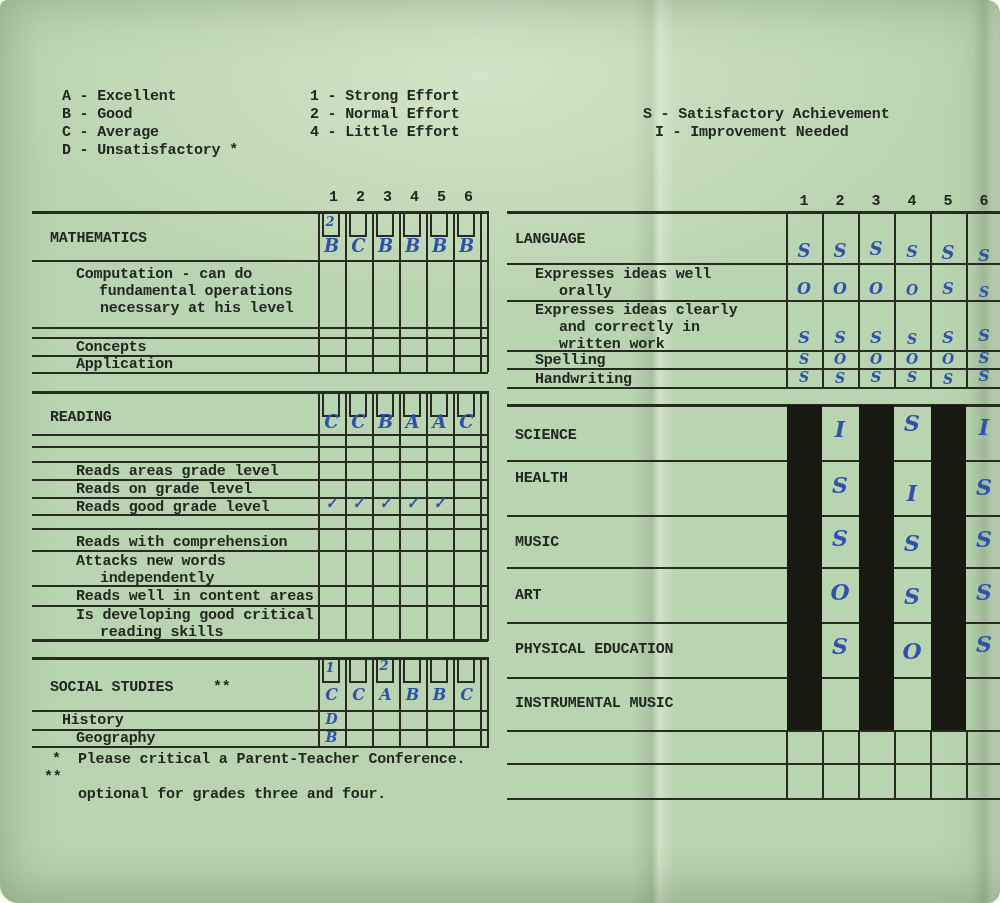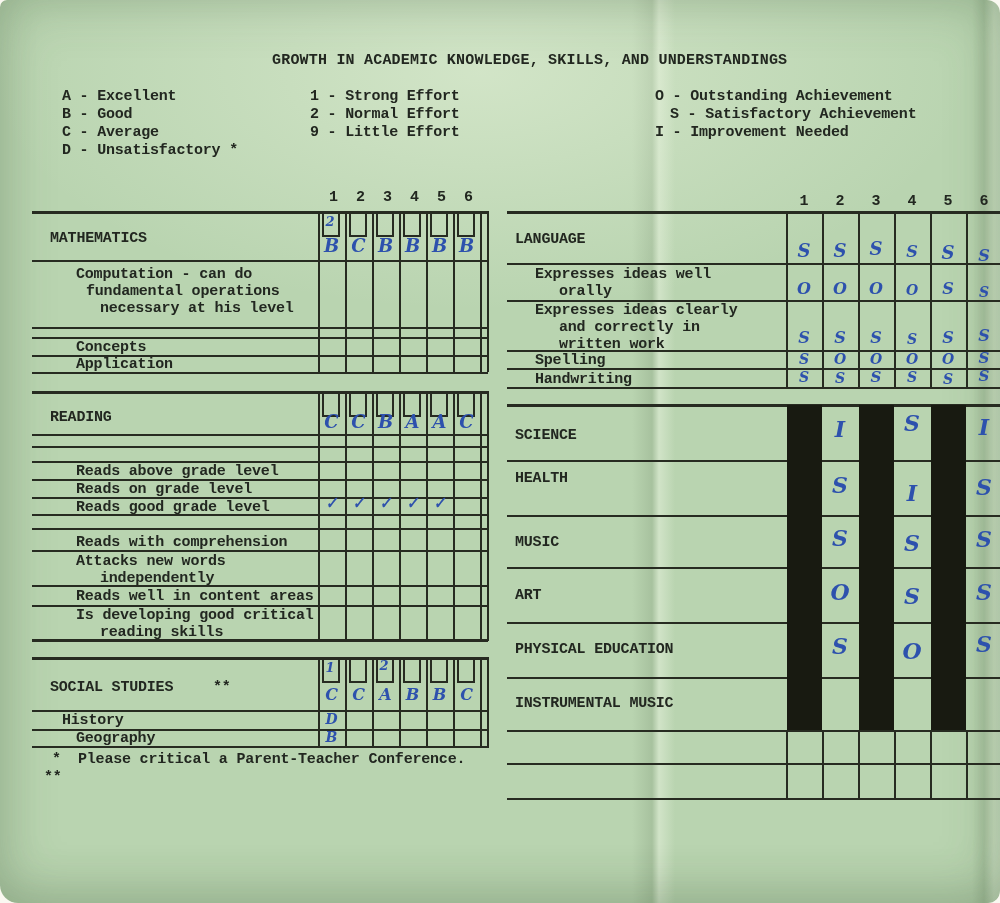--- a/index.html
+++ b/index.html
@@ -23,31 +23,29 @@
   .s13{font-size:13px;} .s14{font-size:14px;} .s15{font-size:15px;} .s16{font-size:16px;} .s18{font-size:18px;} .s22{font-size:22px;}
   .chk{transform:rotate(-6deg);}
   .bar{position:absolute;width:35px;top:405px;height:325px;background:#181a11;}
 </style>
 </head>
 <body>
 
 <div id="stage">
   <div class="paper"></div>
 
-  <div class="tw ttl" style="left:272px;top:52px;width:515px;text-align:center">GROWTH IN ACADEMIC KNOWLEDGE, SKILLS, AND UNDERSTANDINGS</div>
 
   <div class="tw" style="left:62px;top:88px">A - Excellent</div>
   <div class="tw" style="left:62px;top:106px">B - Good</div>
   <div class="tw" style="left:62px;top:124px">C - Average</div>
   <div class="tw" style="left:62px;top:142px">D - Unsatisfactory *</div>
   <div class="tw" style="left:310px;top:88px">1 - Strong Effort</div>
   <div class="tw" style="left:310px;top:106px">2 - Normal Effort</div>
-  <div class="tw" style="left:310px;top:124px">9 - Little Effort</div>
-  <div class="tw" style="left:655px;top:88px">O - Outstanding Achievement</div>
-  <div class="tw" style="left:670px;top:106px">S - Satisfactory Achievement</div>
+  <div class="tw" style="left:310px;top:124px">4 - Little Effort</div>
+  <div class="tw" style="left:643px;top:106px">S - Satisfactory Achievement</div>
   <div class="tw" style="left:655px;top:124px">I - Improvement Needed</div>
 
   <div class="hdr" style="left:320px;top:189px;width:27px">1</div>
   <div class="hdr" style="left:347px;top:189px;width:27px">2</div>
   <div class="hdr" style="left:374px;top:189px;width:27px">3</div>
   <div class="hdr" style="left:401px;top:189px;width:27px">4</div>
   <div class="hdr" style="left:428px;top:189px;width:27px">5</div>
   <div class="hdr" style="left:455px;top:189px;width:27px">6</div>
 
   <div class="hdr" style="left:786px;top:193px;width:36px">1</div>
@@ -119,42 +117,43 @@
   <div class="ebox" style="left:457px;top:393px"></div>
   <div class="ebox" style="left:322px;top:659px"></div>
   <div class="ebox" style="left:349px;top:659px"></div>
   <div class="ebox" style="left:376px;top:659px"></div>
   <div class="ebox" style="left:403px;top:659px"></div>
   <div class="ebox" style="left:430px;top:659px"></div>
   <div class="ebox" style="left:457px;top:659px"></div>
 
   <div class="tw" style="left:50px;top:230px">MATHEMATICS</div>
   <div class="tw" style="left:76px;top:266px">Computation - can do</div>
-  <div class="tw" style="left:86px;top:283px">fundamental operations</div>
+  <div class="tw" style="left:99px;top:283px">fundamental operations</div>
   <div class="tw" style="left:100px;top:300px">necessary at his level</div>
   <div class="tw" style="left:76px;top:339px">Concepts</div>
   <div class="tw" style="left:76px;top:356px">Application</div>
   <div class="tw" style="left:50px;top:409px">READING</div>
-  <div class="tw" style="left:76px;top:463px">Reads above grade level</div>
+  <div class="tw" style="left:76px;top:463px">Reads areas grade level</div>
   <div class="tw" style="left:76px;top:481px">Reads on grade level</div>
   <div class="tw" style="left:76px;top:499px">Reads good grade level</div>
   <div class="tw" style="left:76px;top:534px">Reads with comprehension</div>
   <div class="tw" style="left:76px;top:553px">Attacks new words</div>
   <div class="tw" style="left:100px;top:570px">independently</div>
   <div class="tw" style="left:76px;top:607px">Is developing good critical</div>
   <div class="tw" style="left:76px;top:588px">Reads well in content areas</div>
   <div class="tw" style="left:100px;top:624px">reading skills</div>
   <div class="tw" style="left:50px;top:679px">SOCIAL STUDIES</div>
   <div class="tw" style="left:213px;top:679px">**</div>
   <div class="tw" style="left:62px;top:712px">History</div>
   <div class="tw" style="left:76px;top:730px">Geography</div>
 
   <div class="tw" style="left:52px;top:751px">*</div>
   <div class="tw" style="left:78px;top:751px">Please critical a Parent-Teacher Conference.</div>
   <div class="tw" style="left:44px;top:769px">**</div>
+  <div class="tw" style="left:78px;top:786px">optional for grades three and four.</div>
 
   <div class="hw s13" style="left:322px;top:215px;width:16px">2</div>
   <div class="hw s18" style="left:318px;top:237px;width:27px">B</div>
   <div class="hw s18" style="left:345px;top:237px;width:27px">C</div>
   <div class="hw s18" style="left:372px;top:237px;width:27px">B</div>
   <div class="hw s18" style="left:399px;top:237px;width:27px">B</div>
   <div class="hw s18" style="left:426px;top:237px;width:27px">B</div>
   <div class="hw s18" style="left:453px;top:237px;width:27px">B</div>
   <div class="hw s18" style="left:318px;top:413px;width:27px">C</div>
   <div class="hw s18" style="left:345px;top:413px;width:27px">C</div>

